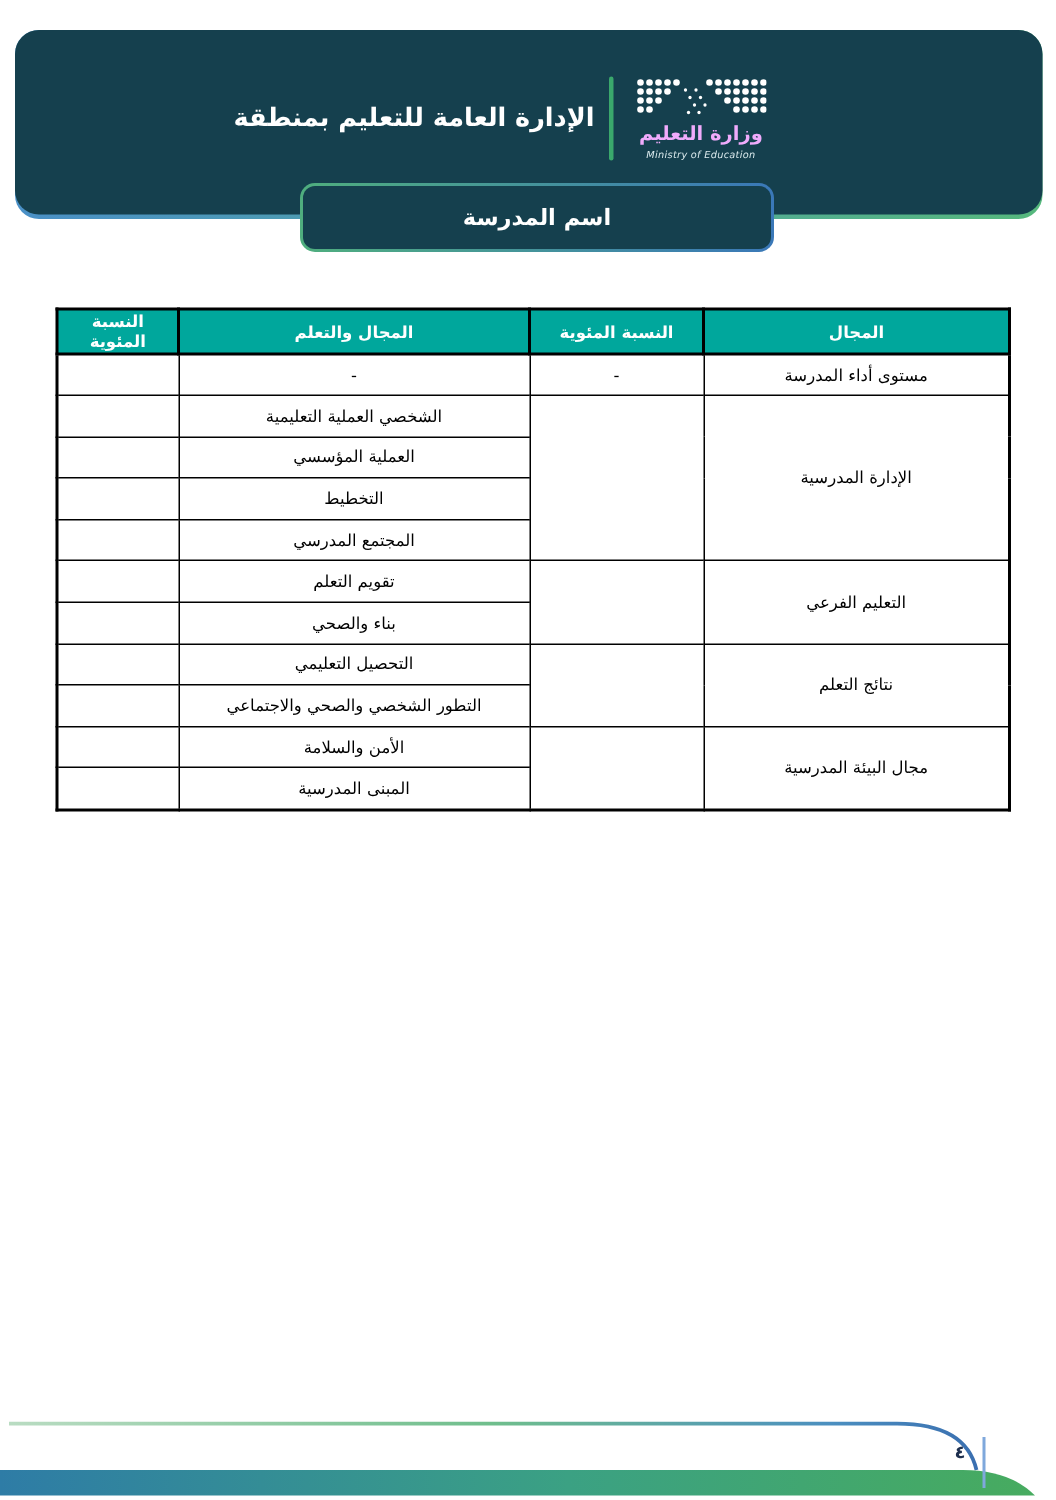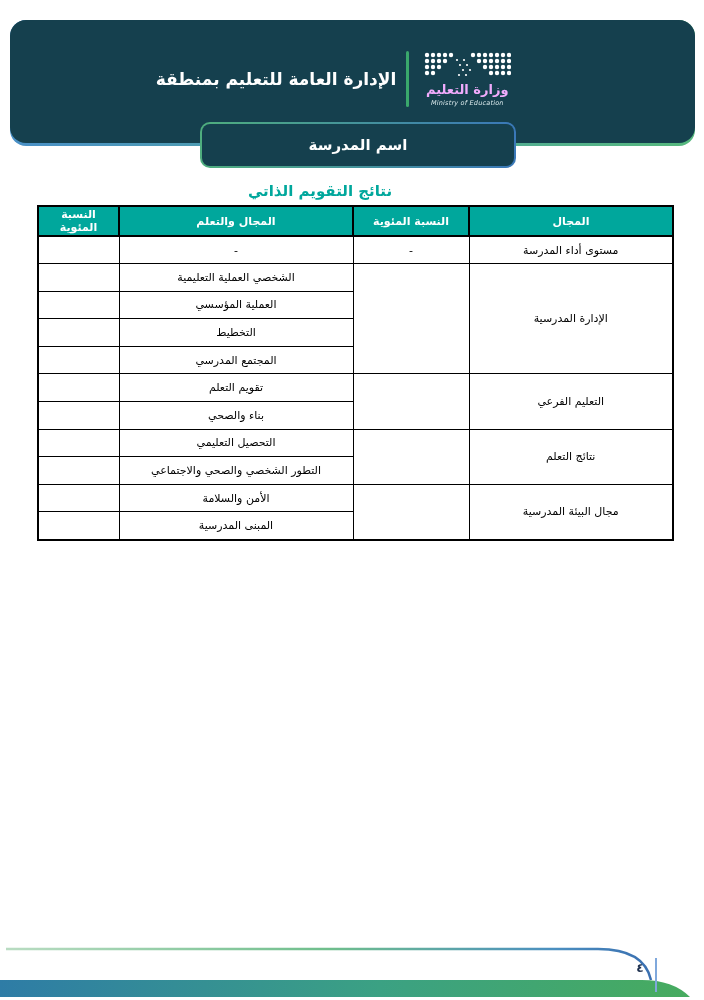--- a/index.html
+++ b/index.html
@@ -109,21 +109,20 @@
         <div class="logo-sep"></div>
         <div class="org-name">الإدارة العامة للتعليم بمنطقة</div>
       </div>
     </div>
   </div>
 
   <div class="school-wrap">
     <div class="school">اسم المدرسة</div>
   </div>
 
-  <div class="section-title">نتائج التقويم الذاتي</div>
 
   <div class="results">
     <table class="ev">
       <colgroup>
         <col style="width:204px">
           <col style="width:116px">
           <col style="width:234px">
           <col style="width:81px">
       </colgroup>
       <thead>

